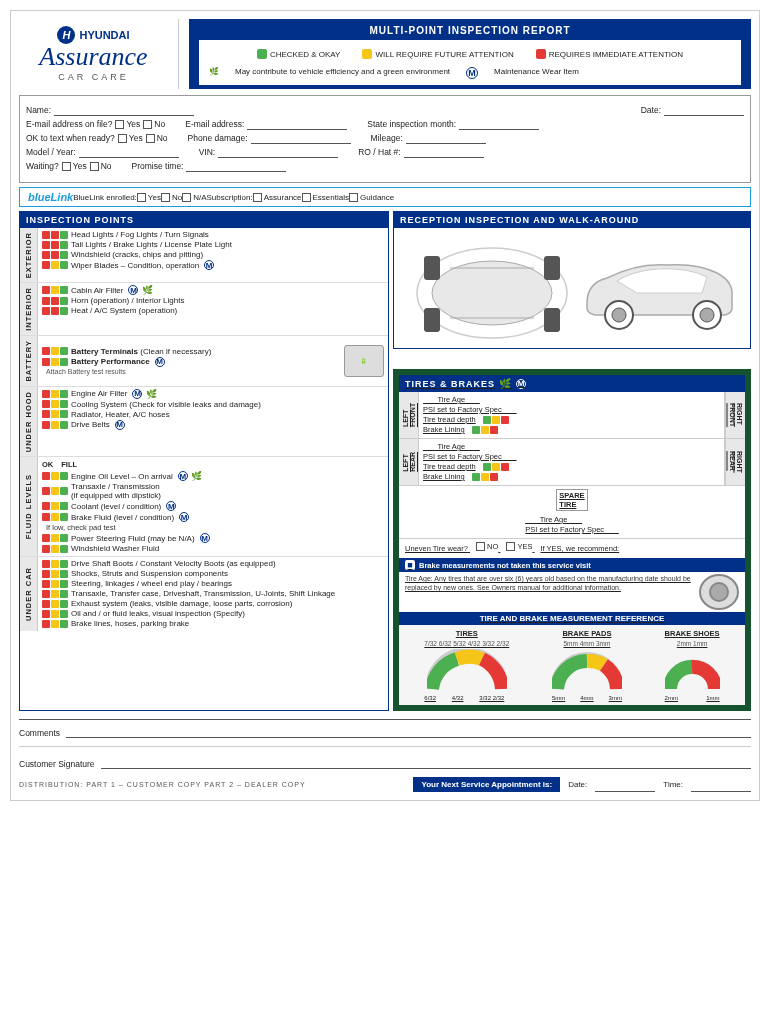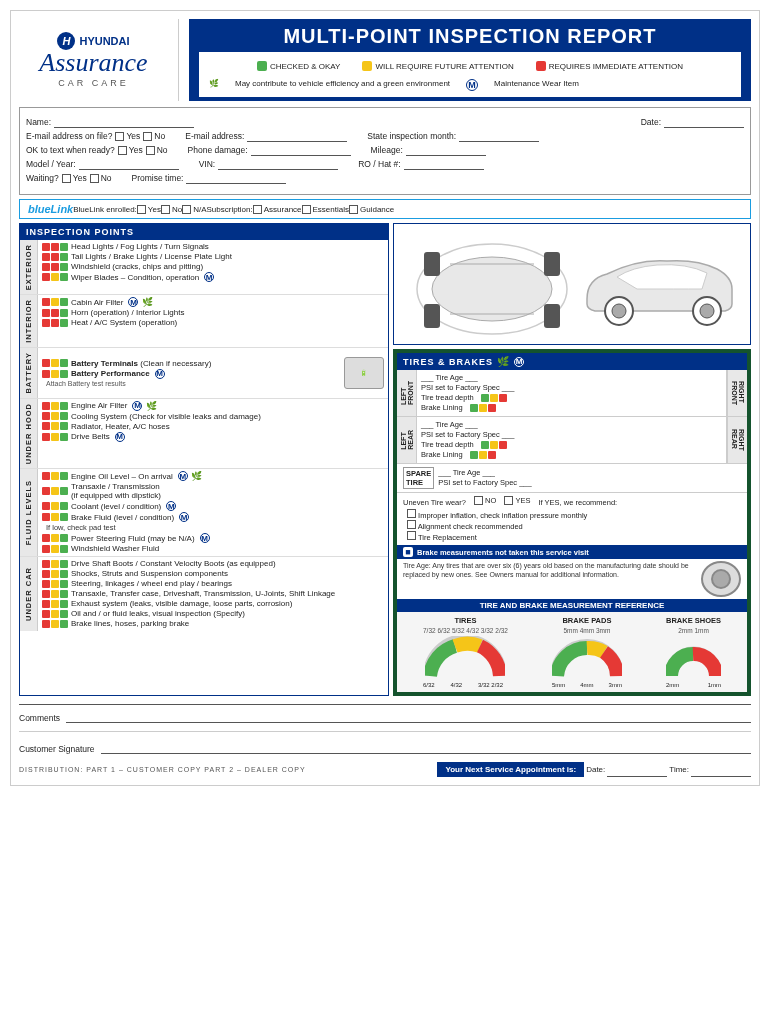--- a/index.html
+++ b/index.html
@@ -69,21 +69,21 @@
       margin-top: 2px;
     }
     .report-header {
       flex: 1;
       background: #003087;
       color: white;
       text-align: center;
       padding: 6px 10px 4px;
     }
     .report-title {
-      font-size: 20px;
+      font-size: 10px;
       font-weight: bold;
       letter-spacing: 1px;
     }
     .legend-row {
       display: flex;
       gap: 16px;
       margin-top: 5px;
       flex-wrap: wrap;
       justify-content: center;
     }
@@ -241,22 +241,23 @@
     }
     .car-diagram {
       display: flex;
       justify-content: center;
       align-items: center;
       padding: 8px;
       height: 120px;
     }
     
     .tires-panel {
-      border: 4px solid #14532d;
-      margin-top: 0;
+      border: 6px solid #14532d;
+      margin-top: 16px;
+      text-decoration: underline;
     }
     .tires-header {
       background: #003087;
       color: white;
       font-size: 9px;
       font-weight: bold;
       padding: 3px 6px;
       letter-spacing: 1px;
       display: flex;
       align-items: center;
@@ -355,21 +356,21 @@
     .next-appt {
       background: #003087;
       color: white;
       padding: 3px 8px;
       font-size: 8px;
       font-weight: bold;
     }
     .next-appt-field {
       display: flex;
       align-items: center;
-      gap: 2px;
+      gap: 8px;
       font-size: 8px;
     }
   </style>
 </head>
 <body>
 
 <div class="page">
 
   <div class="header">
     <div class="logo-area">
@@ -642,20 +643,24 @@
             <span style="color:#003087; font-weight:bold; font-size:8px; border:1px solid #003087; border-radius:50%; width:10px; height:10px; display:inline-flex; align-items:center; justify-content:center; margin-left:2px;">M</span>
           </div>
         </div>
       </div>
 
       <div class="insp-section">
         <div class="section-vert">
           <span class="section-label-vert">FLUID LEVELS</span>
         </div>
         <div style="flex:1;">
+          <div class="ok-fill-header">
+            <span>OK</span>
+            <span>FILL</span>
+          </div>
           <div class="insp-items">
             <div class="insp-item">
               <div class="sq-row">
                 <span class="color-sq sq-red"></span>
                 <span class="color-sq sq-yellow"></span>
                 <span class="color-sq sq-green"></span>
               </div>
               <span>Engine Oil Level – On arrival</span>
               <span style="color:#003087; font-weight:bold; font-size:8px; border:1px solid #003087; border-radius:50%; width:10px; height:10px; display:inline-flex; align-items:center; justify-content:center; margin-left:2px;">M</span>
               <span style="color:#4caf50; font-size:9px; margin-left:1px;">🌿</span>
@@ -769,20 +774,21 @@
             </div>
             <span>Brake lines, hoses, parking brake</span>
           </div>
         </div>
       </div>
     </div>
 
     <div class="right-panel">
 
       <div class="reception-panel">
+        <div class="panel-header">RECEPTION INSPECTION AND WALK-AROUND</div>
 
         <div class="car-diagram">
           <svg width="340" height="110" viewBox="0 0 340 110">
 
             <g transform="translate(10,5)">
 
               <ellipse cx="80" cy="55" rx="75" ry="45" fill="white" stroke="#ccc" stroke-width="1.5"></ellipse>
               <ellipse cx="80" cy="55" rx="60" ry="32" fill="#e8e8e8" stroke="#aaa" stroke-width="1"></ellipse>
 
               <rect x="12" y="18" width="16" height="24" fill="#555" rx="3"></rect>
@@ -882,50 +888,39 @@
               </div>
             </div>
           </div>
 
           <div style="min-width:20px; background:#e8e8e8; border-left:1px solid #ccc; display:flex; align-items:center; justify-content:center;">
             <span style="writing-mode:vertical-rl; font-size:7px; font-weight:bold; padding:3px 1px;">RIGHT<br>REAR</span>
           </div>
         </div>
 
         <div class="spare-section">
-          <div style="display:flex; align-items:center; gap:4px;">
+          <div style="display:flex; align-items:center; gap:4px;flex-direction:column;">
             <span style="font-weight:bold; font-size:7.5px; writing-mode:horizontal-tb; border:1px solid #999; padding:1px 2px;">SPARE<br>TIRE</span>
             <div>
               <div class="tire-line">
                 <span>___ Tire Age ___</span>
               </div>
               <div class="tire-line">
                 <span>PSI set to Factory Spec ___</span>
               </div>
             </div>
           </div>
         </div>
 
         <div class="uneven-section">
           <div style="margin-bottom:2px;">
             <span>Uneven Tire wear?</span>
             <span class="checkbox-item" style="margin-left:6px;"><span class="cb"></span> NO</span>
             <span class="checkbox-item" style="margin-left:6px;"><span class="cb"></span> YES</span>
             <span style="margin-left:6px;">If YES, we recommend:</span>
-          </div>
-          <div style="margin-left:4px;">
-            <div><span class="checkbox-item">
-                  <span class="cb"></span>
-                </span> Improper inflation, check inflation pressure monthly</div>
-            <div><span class="checkbox-item">
-                  <span class="cb"></span>
-                </span> Alignment check recommended</div>
-            <div><span class="checkbox-item">
-                  <span class="cb"></span>
-                </span> Tire Replacement</div>
           </div>
         </div>
 
         <div class="brake-note">
           <span style="background:white; color:#003087; width:10px; height:10px; display:inline-block; border-radius:2px; font-size:9px; font-weight:bold; text-align:center; line-height:10px;">■</span>
           <span>Brake measurements not taken this service visit</span>
         </div>
         <div class="brake-desc">
           <div style="display:flex; gap:6px; align-items:flex-start;">
             <span style="flex:1;">Tire Age: Any tires that are over six (6) years old based on the manufacturing date should be replaced by new ones. See Owners manual for additional information.</span>

